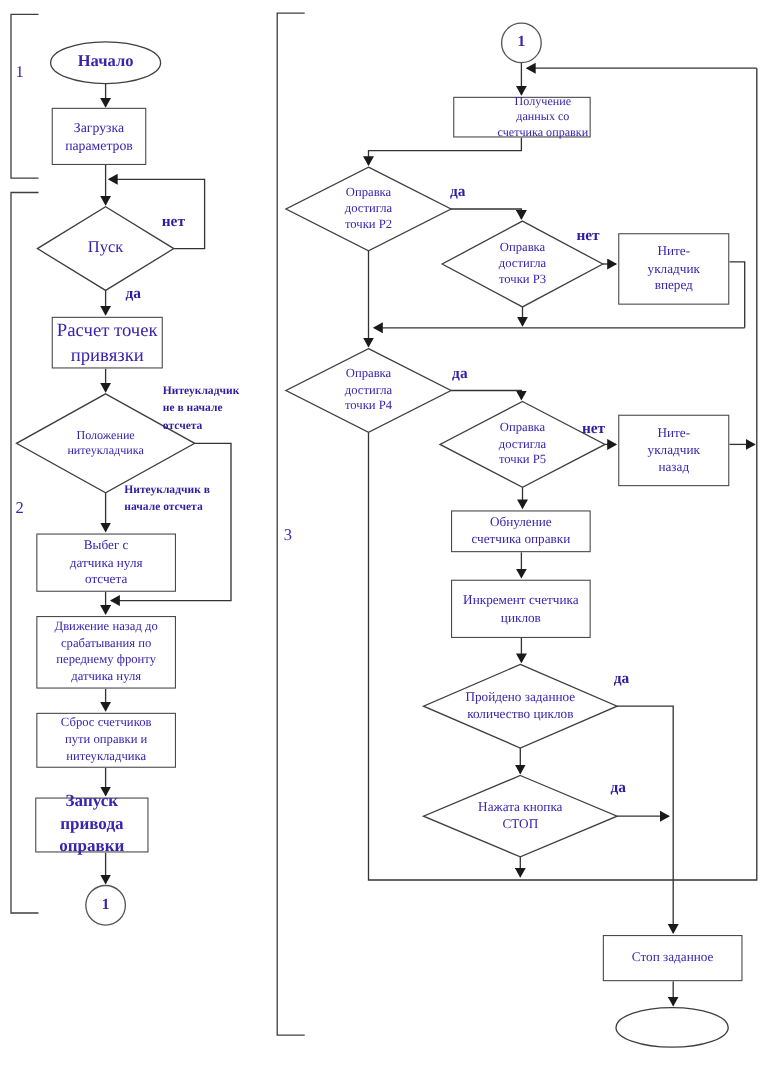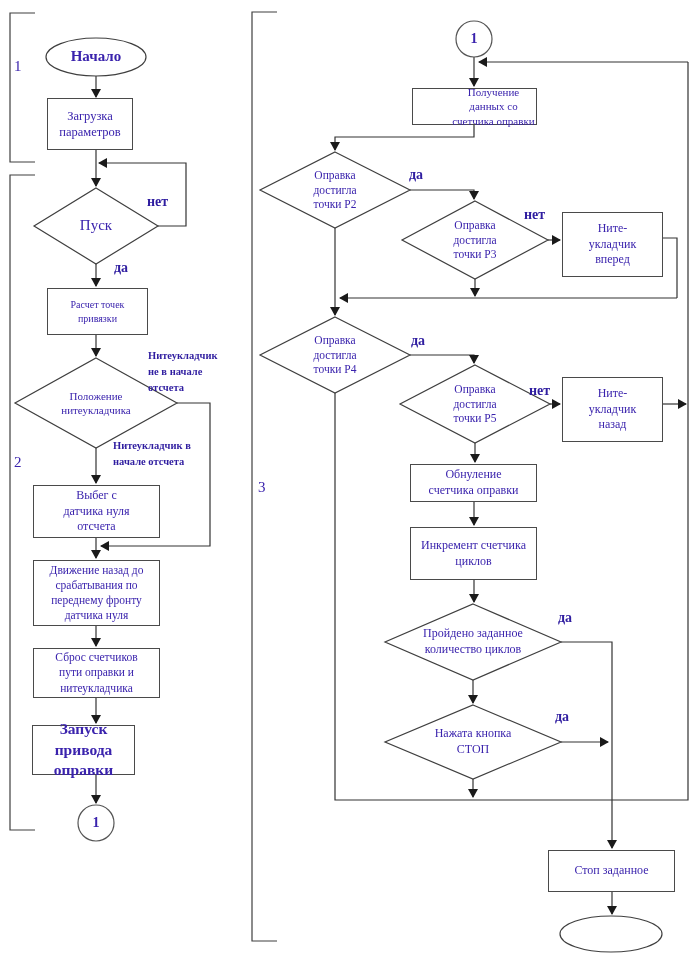--- a/index.html
+++ b/index.html
@@ -88,21 +88,21 @@
     <polygon points="335,152 410,190 335,228 260,190" stroke="#3f3f3f"></polygon>
     <polygon points="475,201 548,240 475,279 402,240" stroke="#3f3f3f"></polygon>
     <polygon points="335,317 410,355 335,393 260,355" stroke="#3f3f3f"></polygon>
     <polygon points="475,365 550,404 475,443 400,404" stroke="#3f3f3f"></polygon>
     <polygon points="473,604 561,642 473,680 385,642" stroke="#3f3f3f"></polygon>
     <polygon points="473,705 561,742 473,779 385,742" stroke="#3f3f3f"></polygon>
   </svg>
 
   <div class="node" style="left:47px;top:98px;width:86px;height:52px;font-size:12.5px;">Загрузка
 параметров</div>
-  <div class="node" style="left:47px;top:288px;width:101px;height:47px;font-size:10px;">Расчет точек
+  <div class="node" style="left:47px;top:288px;width:101px;height:47px;font-size:17px;">Расчет точек
 привязки</div>
   <div class="node" style="left:33px;top:485px;width:127px;height:53px;">Выбег с
 датчика нуля
 отсчета</div>
   <div class="node" style="left:33px;top:560px;width:127px;height:66px;font-size:11.5px;">Движение назад до
 срабатывания по
 переднему фронту
 датчика  нуля</div>
   <div class="node" style="left:33px;top:648px;width:127px;height:50px;font-size:11.5px;">Сброс  счетчиков
 пути оправки и

